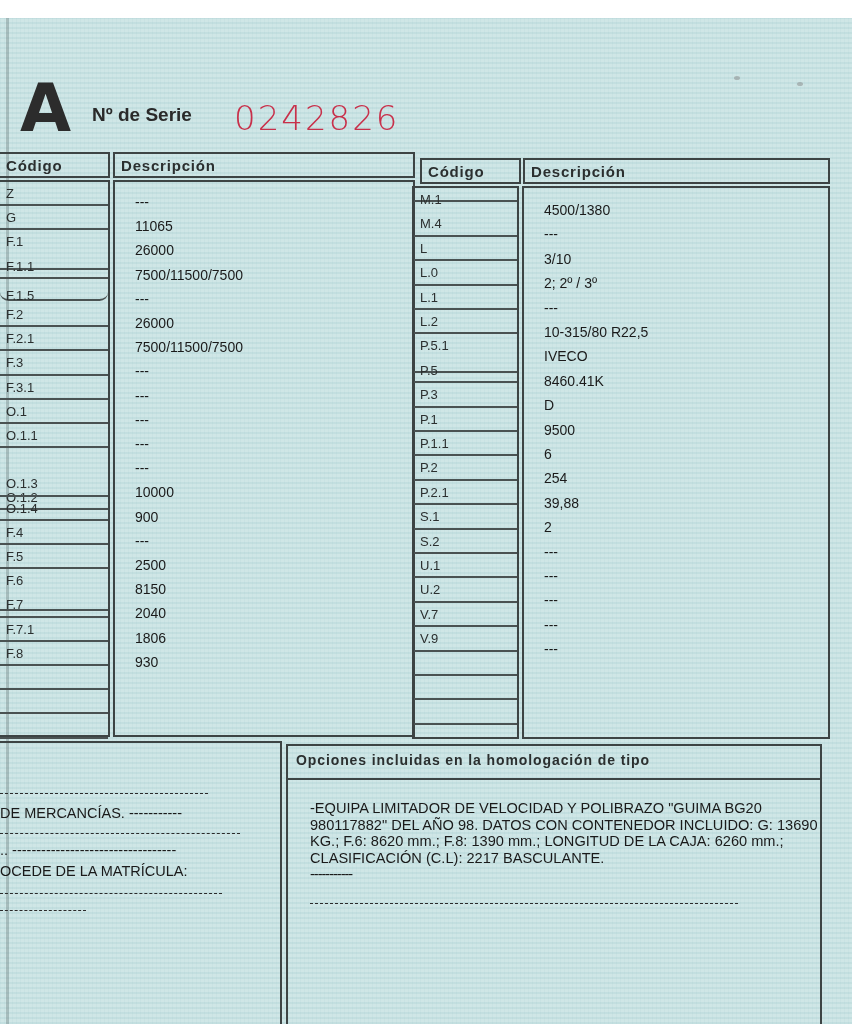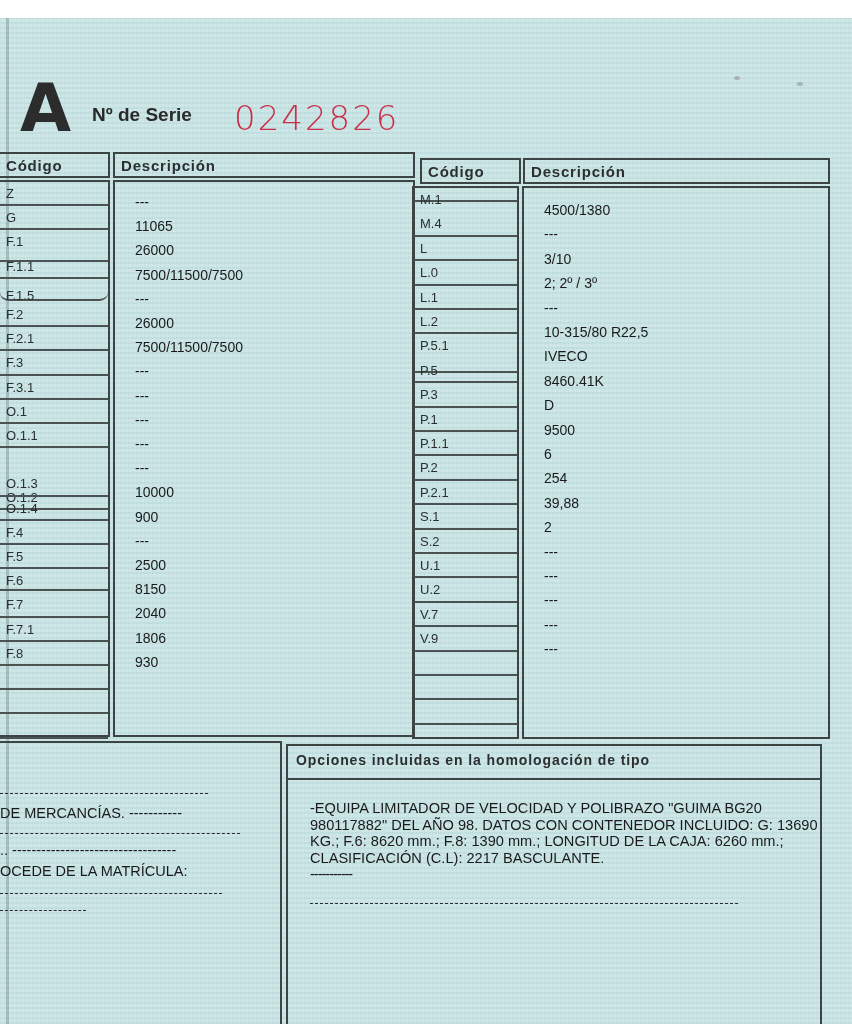--- a/index.html
+++ b/index.html
@@ -69,35 +69,35 @@
 <div class="header-A">A</div>
 <div class="serie-label">Nº de Serie</div>
 <div class="serie-num">0242826</div>
 
 <div class="tbl-head" style="left:-2px;top:152px;width:112px;">Código</div>
 <div class="tbl-head" style="left:113px;top:152px;width:302px;">Descripción</div>
 
 <div class="code-col" id="lcodes" style="left:-2px;top:180px;width:112px;height:557px;">
     <div class="code-cell" style="top: 0px; height: 24.2px;">Z</div>
     <div class="code-cell" style="top: 24.2px; height: 24.2px;">G</div>
-    <div class="code-cell" style="top: 48.4px; height: 32px;">F.1</div>
+    <div class="code-cell" style="top: 48.4px; height: 40px;">F.1</div>
     <div class="code-cell" style="top: 72.6px; height: 24.2px;">F.1.1</div>
     <div class="code-cell" style="top: 102px; height: 17px; border-radius: 11px;">F.1.5</div>
     <div class="code-cell" style="top: 121px; height: 24.2px;">F.2</div>
     <div class="code-cell" style="top: 145.2px; height: 24.2px;">F.2.1</div>
     <div class="code-cell" style="top: 169.4px; height: 24.2px;">F.3</div>
     <div class="code-cell" style="top: 193.6px; height: 24.2px;">F.3.1</div>
     <div class="code-cell" style="top: 217.8px; height: 24.2px;">O.1</div>
     <div class="code-cell" style="top: 242px; height: 24.2px;">O.1.1</div>
     <div class="code-cell" style="top: 266.2px; height: 24.2px; margin-top: 38px;">O.1.2</div>
     <div class="code-cell" style="top: 290.4px; height: 24.2px;">O.1.3</div>
     <div class="code-cell" style="top: 314.6px; height: 24.2px;">O.1.4</div>
     <div class="code-cell" style="top: 338.8px; height: 24.2px;">F.4</div>
     <div class="code-cell" style="top: 363px; height: 24.2px;">F.5</div>
-    <div class="code-cell" style="top: 387.2px; height: 22px;">F.6</div>
+    <div class="code-cell" style="top: 387.2px; height: 42px;">F.6</div>
     <div class="code-cell" style="top: 411.4px; height: 24.2px;">F.7</div>
     <div class="code-cell" style="top: 435.6px; height: 24.2px;">F.7.1</div>
     <div class="code-cell" style="top: 459.8px; height: 24.2px;">F.8</div>
     <div class="code-cell" style="top: 484px; height: 24.2px;"></div>
     <div class="code-cell" style="top: 508.2px; height: 24.2px;"></div>
     <div class="code-cell" style="top: 532.4px; height: 24.2px;"></div>
   </div>
 <div class="desc-col" id="ldescs" style="left:113px;top:180px;width:302px;height:557px;">
     <div class="desc-val" style="left: 20px; top: 12px;">---</div>
     <div class="desc-val" style="left: 20px; top: 36.2px;">11065</div>

